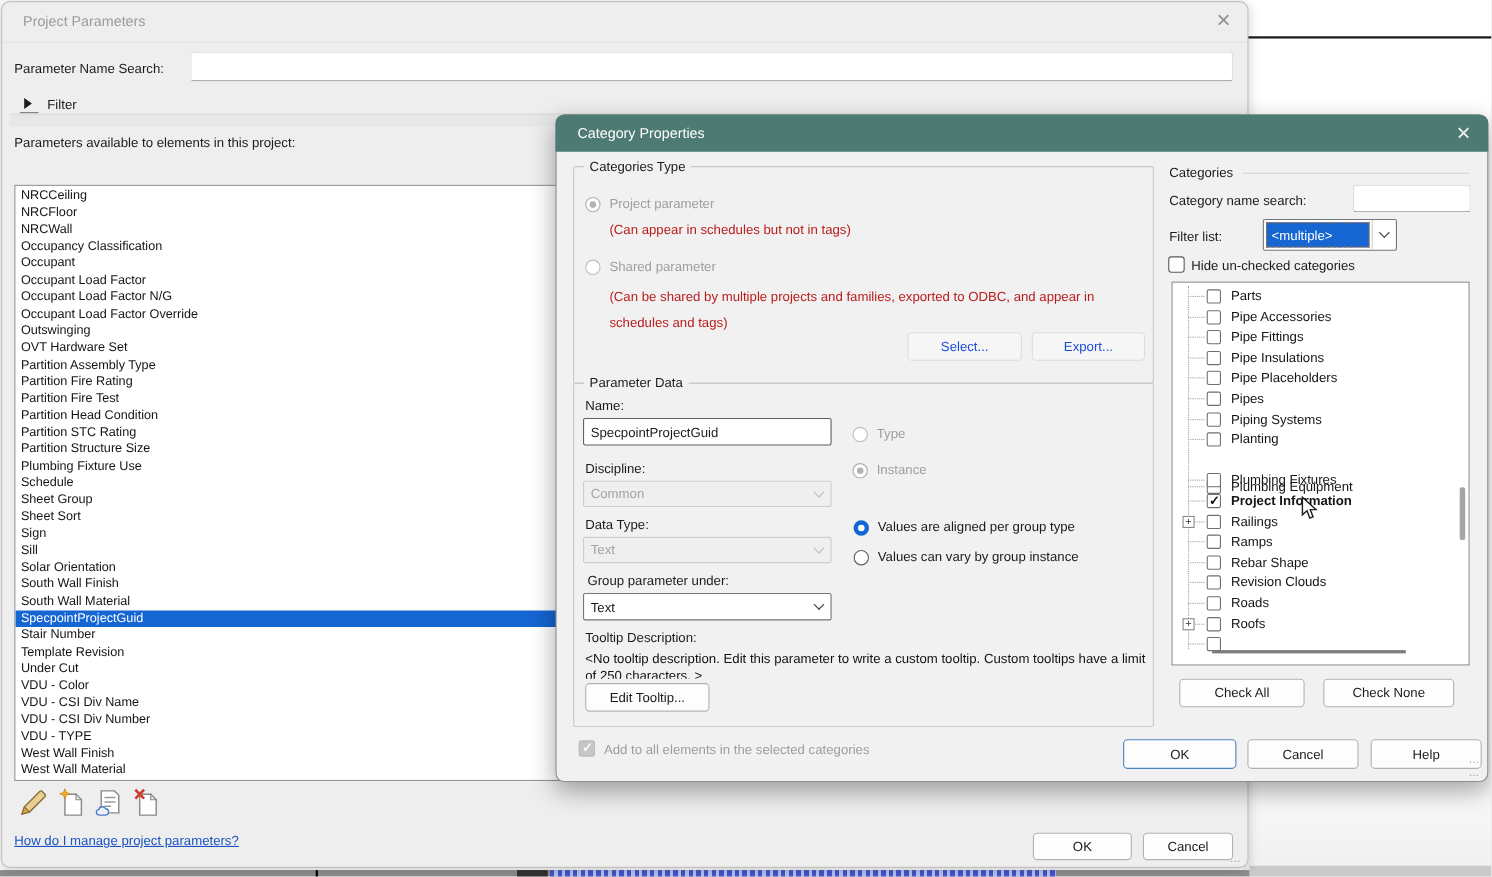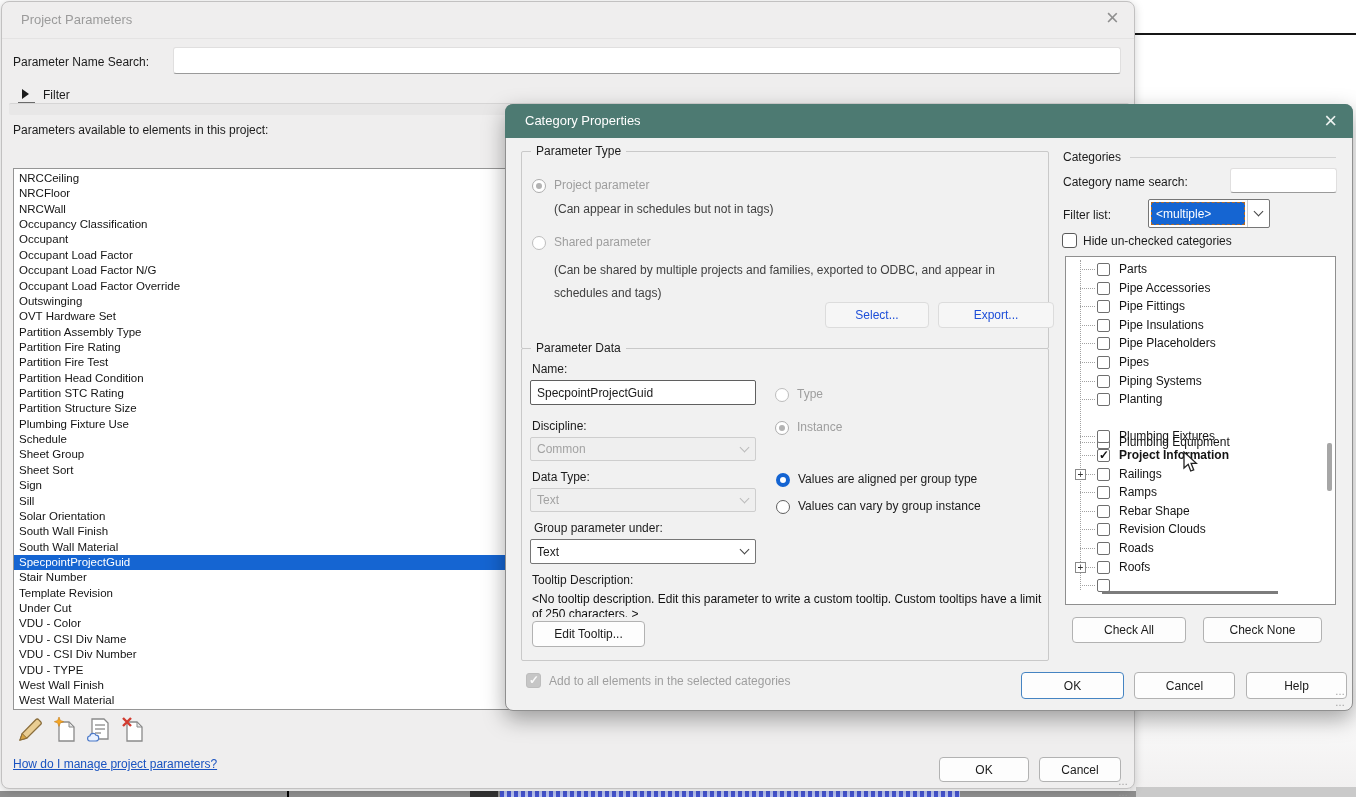--- a/index.html
+++ b/index.html
@@ -2,21 +2,21 @@
 <html><head>
 <meta charset="utf-8">
 <style>
   *{margin:0;padding:0;box-sizing:border-box}
   html,body{background:#ddd}
   body{font-family:"Liberation Sans",sans-serif}
   #stage{position:relative;width:1356px;height:797px;background:#fcfcfc;overflow:hidden}
   .abs{position:absolute}
   .lbl{position:absolute;font-size:12px;color:#1b1b1b;white-space:nowrap}
   .lbl.gray{color:#9e9e9e}
-  .lbl.faint{color:#404040}
+  .lbl.faint{color:#b91c1c}
   .dialog{position:absolute;border-radius:8px}
   #dlg1{left:1px;top:1px;width:1134px;height:788px;background:#efeeee;border:1px solid #c2c1c1;box-shadow:0 2px 10px rgba(0,0,0,.18);z-index:1}
   #dlg2{left:505px;top:104px;width:848px;height:607px;background:#f1f1f1;border:1px solid #8f8f8f;box-shadow:0 8px 22px rgba(0,0,0,.35);z-index:2}
   #dlg2 .titlebar{position:absolute;left:-1px;top:-1px;right:-1px;height:34px;background:#4d7a72;border-radius:8px 8px 0 0}
   #dlg2 .titlebar .ttl{position:absolute;left:20px;top:9px;font-size:13px;color:#fff}
   .close-x{position:absolute;font-size:22px;line-height:20px;color:#8f8f8f}
   #dlg2 .close-x{color:#eef3f1}
   .tinput{position:absolute;background:#fff;border:1px solid #e0dfdf;border-bottom:1px solid #9a9a9a;border-radius:3px;font:12px "Liberation Sans",sans-serif;padding:0 6px;color:#1b1b1b;outline:none}
   .tinput.hard{border:1px solid #5f5f5f;border-radius:2px}
   .combo{position:absolute;background:#fff;border:1px solid #767676;border-radius:2px;display:flex;align-items:stretch;overflow:hidden}
@@ -152,29 +152,29 @@
     <div class="grip" style="left:1116px;top:774px">…<br>…</div>
   </div>
 
   <div id="dlg2" class="dialog">
     <div class="titlebar">
       <div class="ttl">Category Properties</div>
       <div class="close-x" style="right:16px;top:7px">×</div>
     </div>
 
     <div class="gbox" style="left:15px;top:46px;width:528px;height:198px">
-      <div class="glabel">Parameter Type</div>
+      <div class="glabel">Categories Type</div>
       <div class="radio dis-on" style="left:10px;top:27px"></div>
       <div class="lbl gray" style="left:32px;top:26px">Project parameter</div>
       <div class="lbl faint" style="left:32px;top:50px">(Can appear in schedules but not in tags)</div>
       <div class="radio dis-off" style="left:10px;top:84px"></div>
       <div class="lbl gray" style="left:32px;top:83px">Shared parameter</div>
       <div class="lbl faint" style="left:32px;top:107px;white-space:normal;width:468px;line-height:23px">(Can be shared by multiple projects and families, exported to ODBC, and appear in schedules and tags)</div>
       <div class="btn disabled" style="left:303px;top:150px;width:104px;height:26px">Select...</div>
-      <div class="btn disabled" style="left:416px;top:150px;width:116px;height:26px">Export...</div>
+      <div class="btn disabled" style="left:416px;top:150px;width:103px;height:26px">Export...</div>
     </div>
 
     <div class="gbox" style="left:15px;top:243px;width:528px;height:313px">
       <div class="glabel">Parameter Data</div>
       <div class="lbl" style="left:10px;top:13px">Name:</div>
       <input class="tinput hard" style="left: 8px; top: 31px; width: 226px; height: 25px; position: absolute;" value="SpecpointProjectGuid">
       <div class="lbl" style="left:10px;top:70px">Discipline:</div>
       <div class="combo disabled" style="left:8px;top:88px;width:226px;height:24px">
         <div class="ctext">Common</div>
         <div class="carrow">

